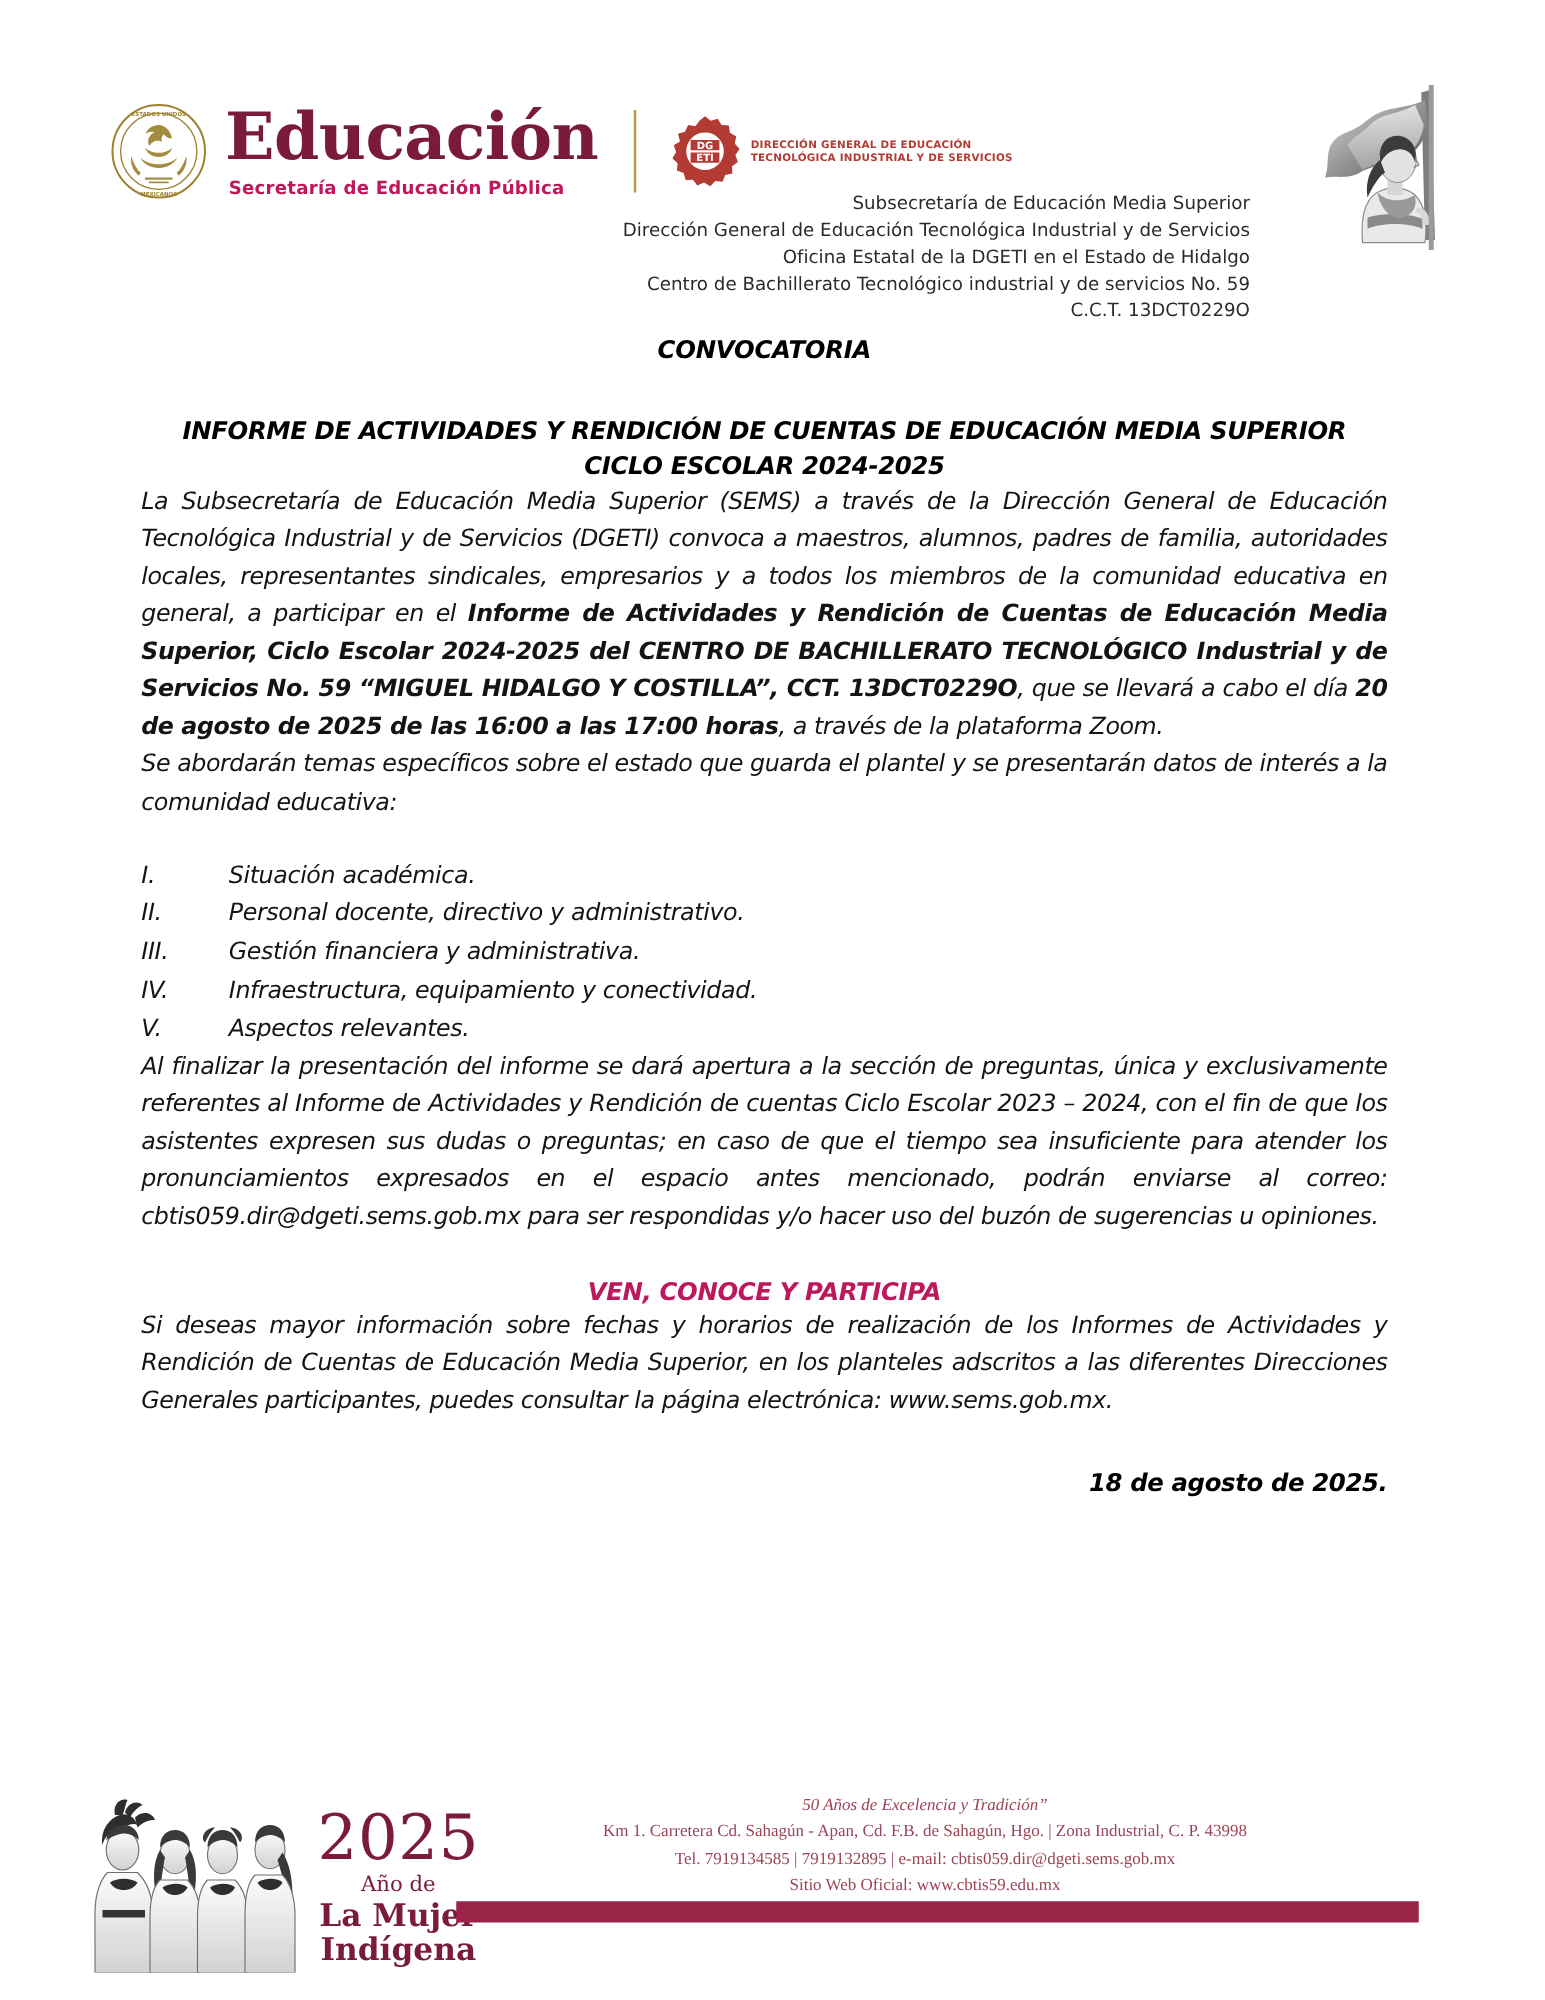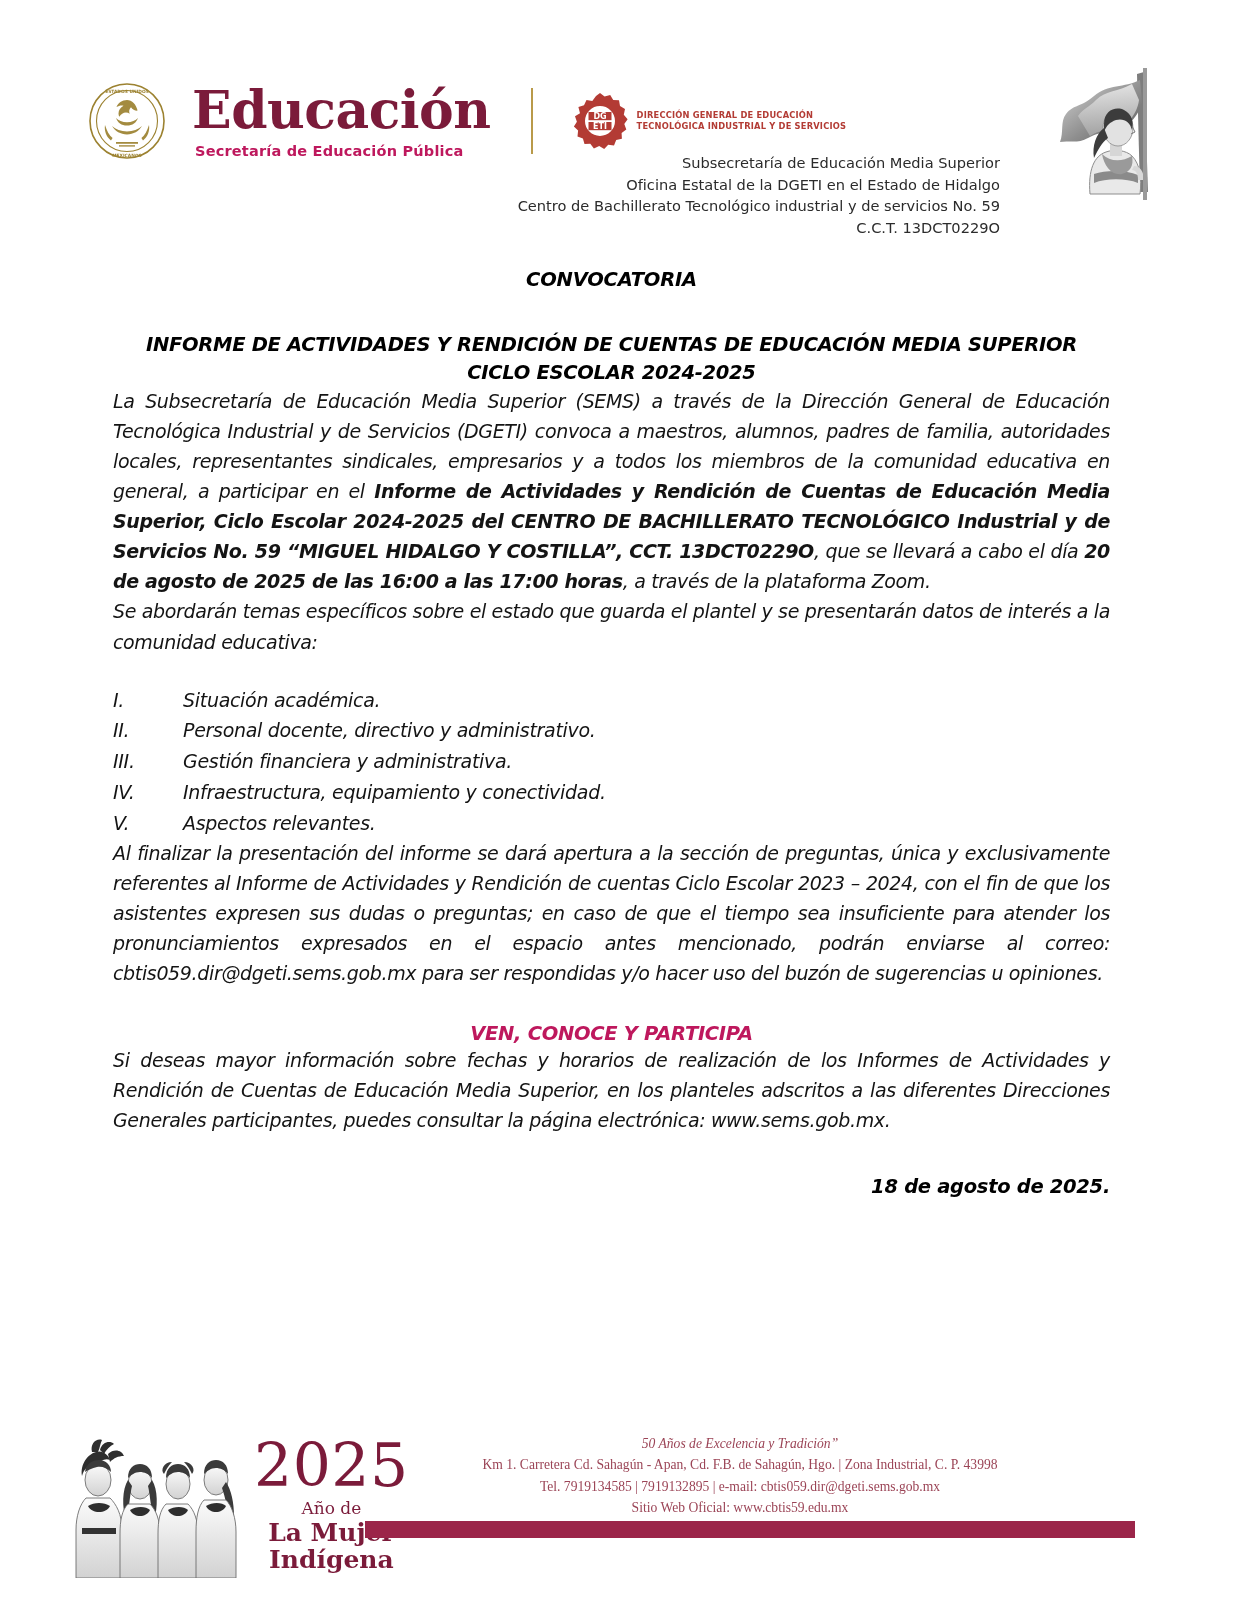--- a/index.html
+++ b/index.html
@@ -29,21 +29,21 @@
     position: relative;
     height: 260px;
   }
 
   .brand-row {
     position: absolute;
     top: 82px;
     left: 88px;
     display: flex;
     align-items: center;
-    gap: 12px;
+    gap: 0;
   }
 
   
   .escudo {
     width: 78px;
     height: 78px;
     position: relative;
     flex: none;
   }
   .escudo svg { display: block; }
@@ -212,21 +212,21 @@
   .women-art { width: 176px; height: 140px; flex: none; }
   .year-text {
     display: flex;
     flex-direction: column;
     align-items: center;
     line-height: 1;
     padding-bottom: 6px;
   }
   .year-num {
     font-family: "DejaVu Serif", serif;
-    font-size: 60px;
+    font-size: 50px;
     font-weight: normal;
     color: #7b1b3a;
     letter-spacing: 0.5px;
     margin-top: 32px;
   }
   .year-ano {
     font-family: "DejaVu Serif", serif;
     font-size: 17px;
     color: #7b1b3a;
     margin-top: 5px;
@@ -357,20 +357,21 @@
         <path d="M88 64 L91 70 L87 72" fill="none" stroke="#7a7a7a" stroke-width="1"></path>
 
         <path d="M90 104 C96 104 100 110 100 118 L94 118 C94 112 92 108 88 108 Z" fill="#d8d8d8"></path>
 
         <rect x="99" y="6" width="4" height="132" fill="#9a9a9a"></rect>
       </svg>
     </div>
 
     <div class="org-lines">
       <div>Subsecretaría de Educación Media Superior</div>
+      <div>Dirección General de Educación Tecnológica Industrial y de Servicios</div>
       <div>Oficina Estatal de la DGETI en el Estado de Hidalgo</div>
       <div>Centro de Bachillerato Tecnológico industrial y de servicios No. 59</div>
       <div>C.C.T. 13DCT0229O</div>
     </div>
   </div>
 
   <div class="content">
 
     <div class="doc-title">CONVOCATORIA</div>
 

